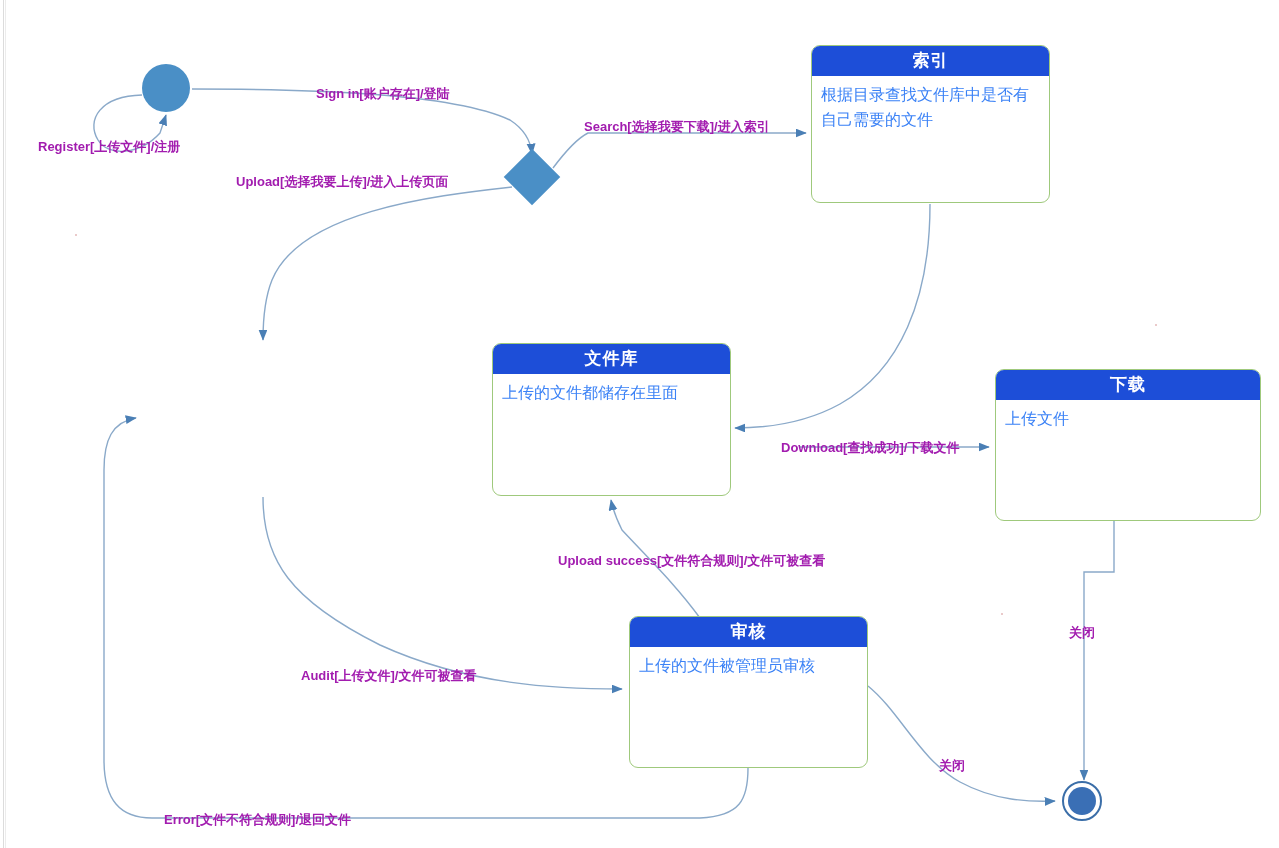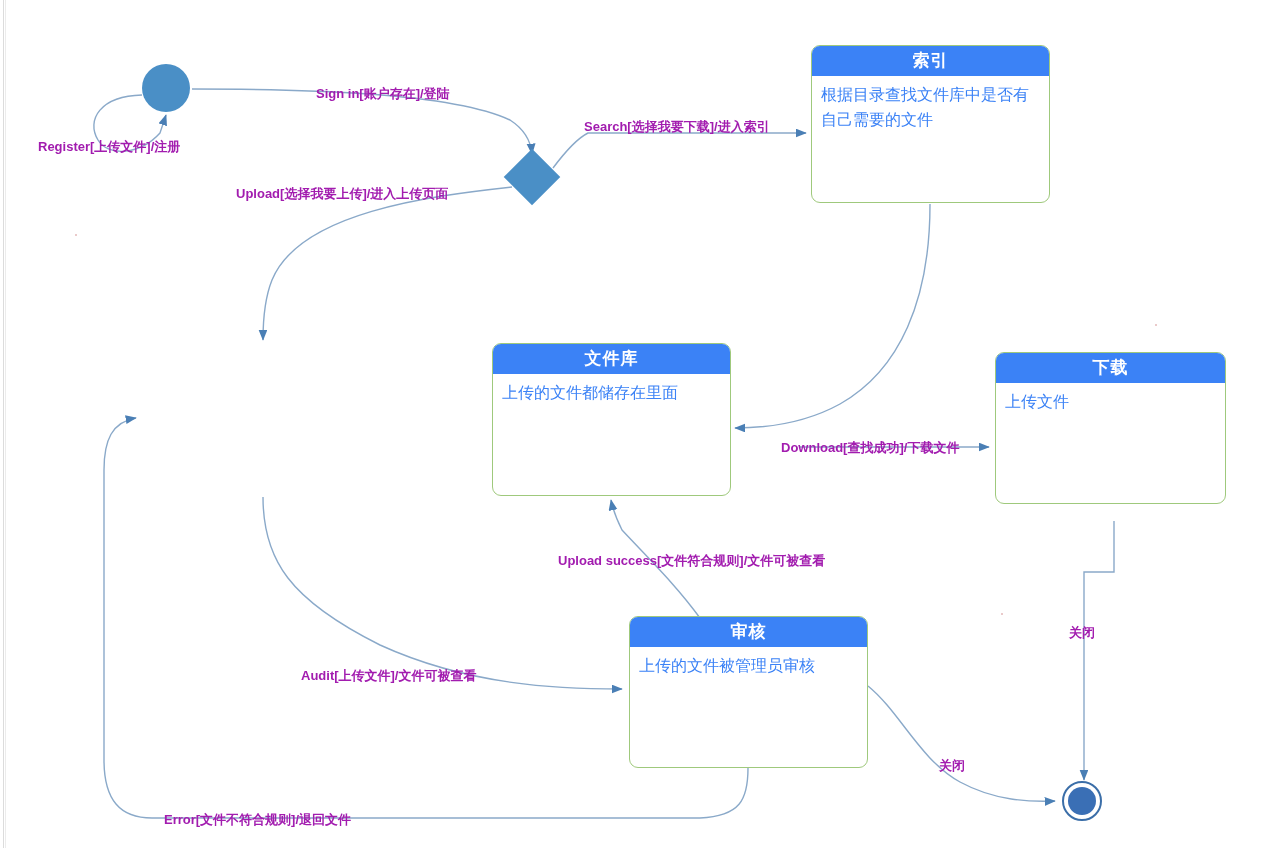--- a/index.html
+++ b/index.html
@@ -32,21 +32,21 @@
   
   .state {
     position: absolute;
     box-sizing: border-box;
     border: 1px solid #9fc97c;
     border-radius: 9px;
     background: #ffffff;
     overflow: hidden;
   }
   .state .hdr {
-    background: #3b82f6;
+    background: #1d4ed8;
     color: #ffffff;
     font-size: 17px;
     font-weight: bold;
     text-align: center;
     line-height: 30px;
     height: 30px;
     letter-spacing: 1px;
   }
   .state .body {
     color: #3b82f6;
@@ -171,41 +171,41 @@
     <div class="hdr">索引</div>
     <div class="body">根据目录查找文件库中是否有自己需要的文件</div>
   </div>
 
 
   <div class="state" style="left:492px; top:343px; width:239px; height:153px;">
     <div class="hdr">文件库</div>
     <div class="body">上传的文件都储存在里面</div>
   </div>
 
-  <div class="state" style="left:995px; top:352px; width:231px; height:152px;">
+  <div class="state" style="left:995px; top:369px; width:266px; height:152px;">
     <div class="hdr">下载</div>
     <div class="body">上传文件</div>
   </div>
 
   <div class="state" style="left:629px; top:616px; width:239px; height:152px;">
     <div class="hdr">审核</div>
     <div class="body">上传的文件被管理员审核</div>
   </div>
 
   <div class="final-state" style="left:1062px; top:781px;">
     <div class="inner"></div>
   </div>
 
   <div class="edge-label cjk" style="left:38px; top:138px;">Register[上传文件]/注册</div>
 
   <div class="edge-label cjk" style="left:316px; top:85px;">Sign in[账户存在]/登陆</div>
 
   <div class="edge-label cjk" style="left:584px; top:118px;">Search[选择我要下载]/进入索引</div>
 
-  <div class="edge-label cjk" style="left:236px; top:185px;">Upload[选择我要上传]/进入上传页面</div>
+  <div class="edge-label cjk" style="left:236px; top:173px;">Upload[选择我要上传]/进入上传页面</div>
 
   <div class="edge-label cjk" style="left:781px; top:439px;">Download[查找成功]/下载文件</div>
 
   <div class="edge-label cjk" style="left:301px; top:667px;">Audit[上传文件]/文件可被查看</div>
 
   <div class="edge-label cjk" style="left:558px; top:552px;">Upload success[文件符合规则]/文件可被查看</div>
 
   <div class="edge-label cjk" style="left:164px; top:811px;">Error[文件不符合规则]/退回文件</div>
 
   <div class="edge-label cjk" style="left:939px; top:757px;">关闭</div>

